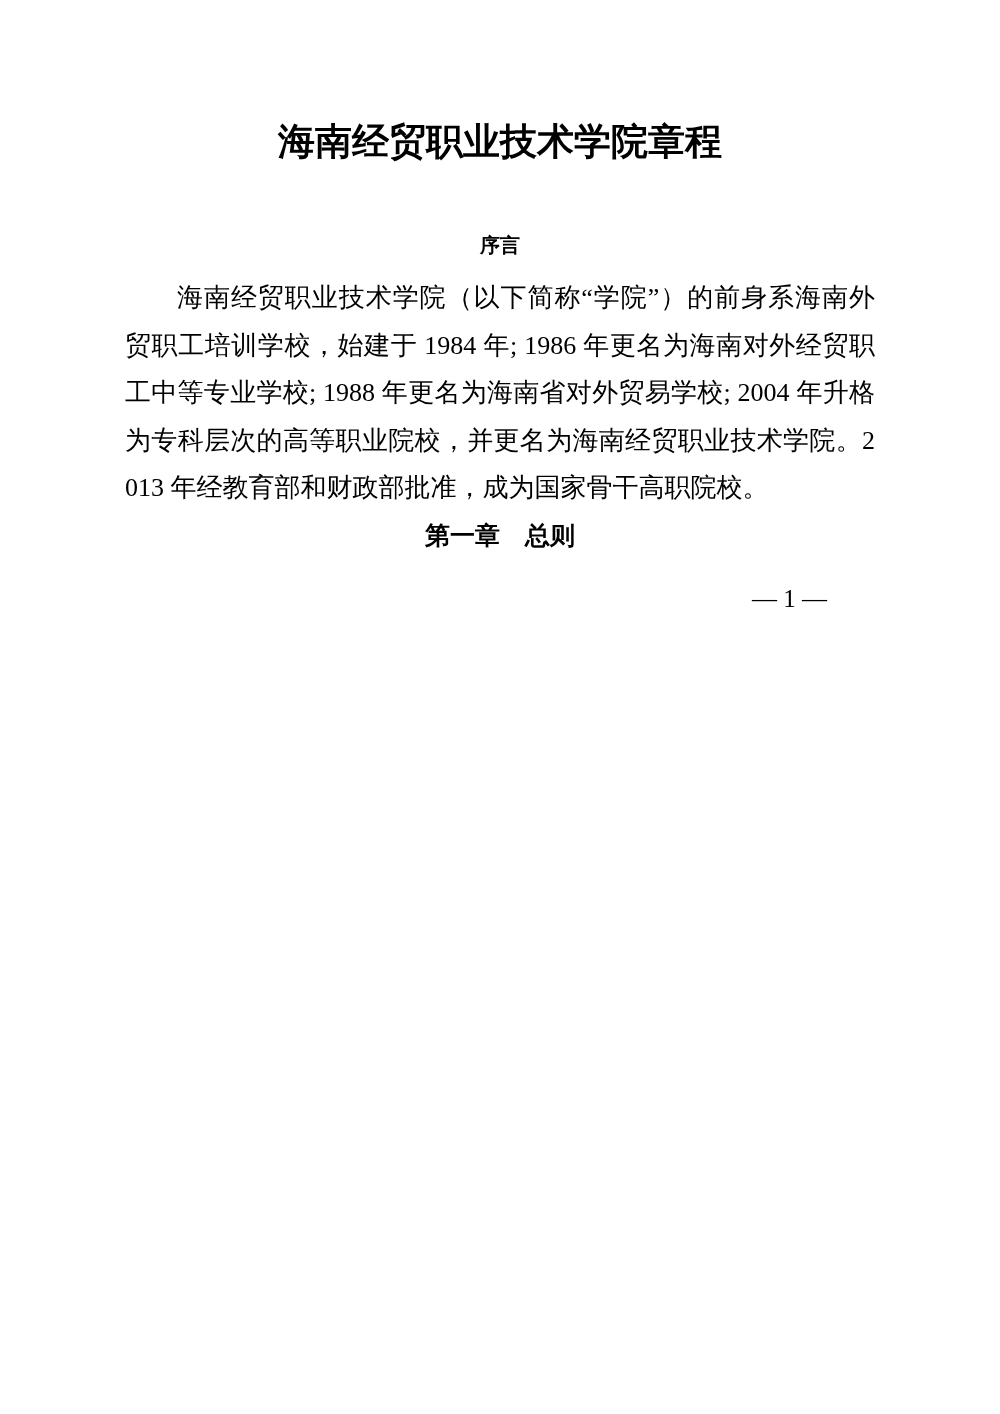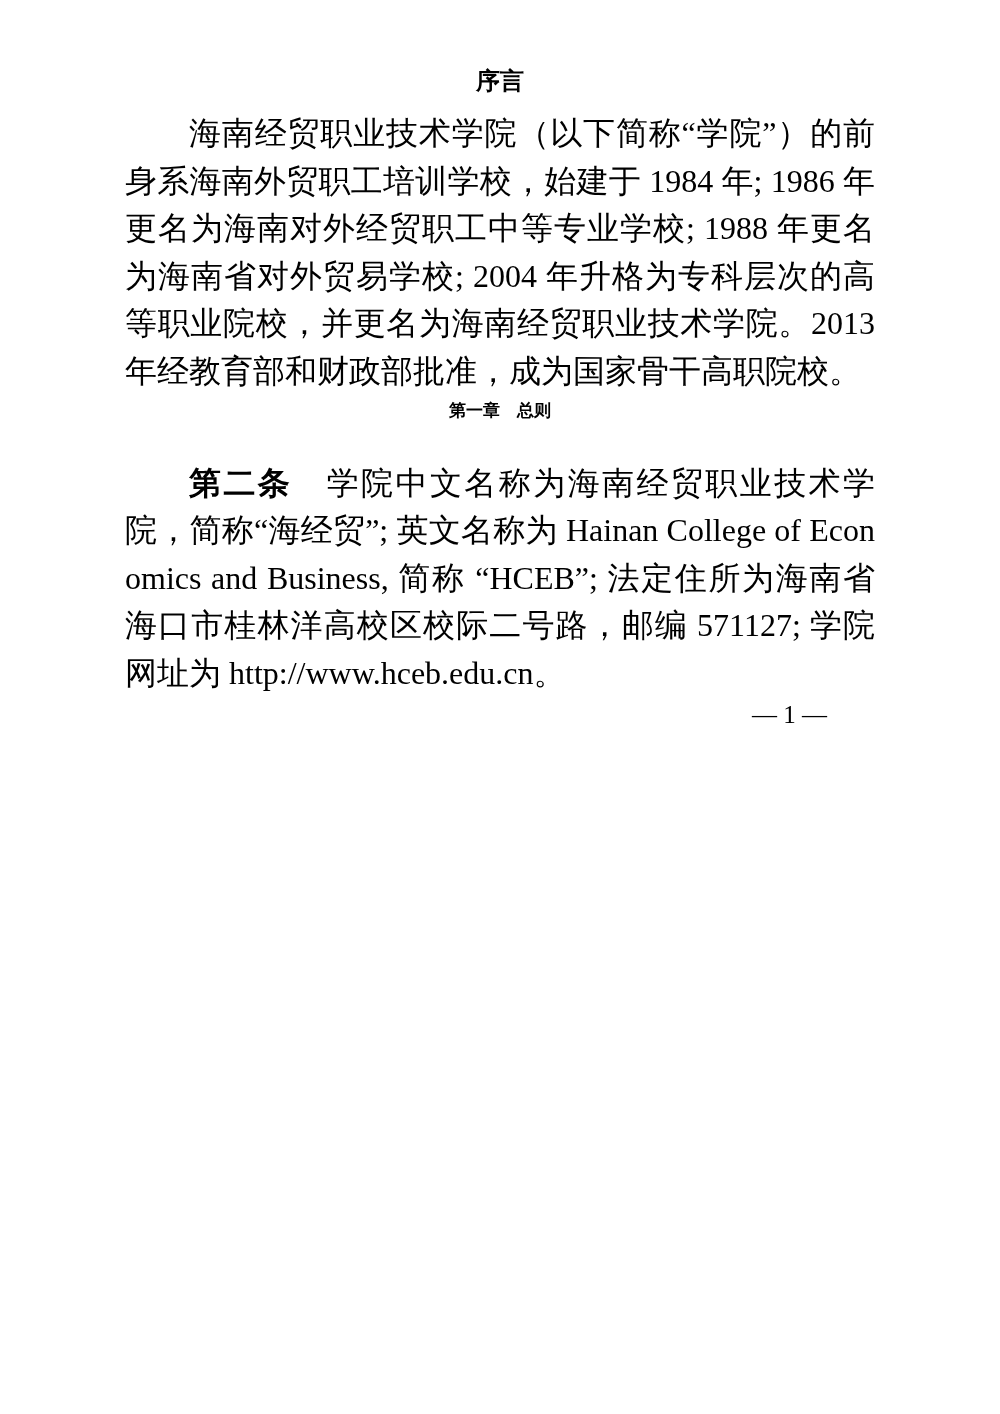--- a/index.html
+++ b/index.html
@@ -29,33 +29,33 @@
     letter-spacing: 0;
     font-family: "Liberation Serif", "DejaVu Serif", serif;
   }
   .sec-heading {
     font-family: "Liberation Sans", "DejaVu Sans", sans-serif;
     font-weight: 700;
     text-align: center;
     margin: 0;
   }
   #preface-heading {
-    font-size: 24px;
+    font-size: 20px;
     line-height: 30px;
     margin: 66px 0 14px 0;
   }
   #chapter-1-heading {
-    font-size: 17px;
+    font-size: 25px;
     line-height: 30px;
-    margin: 0 0 34px 0;
+    margin: 8px 0 34px 0;
     text-align: center;
   }
   p.body-para {
     margin: 0;
-    font-size: 32px;
+    font-size: 26px;
     line-height: 47.6px;
     text-align: justify;
     text-indent: 2em;
     word-break: break-all;
   }
   .bold-lead {
     font-weight: 700;
   }
   .page-number {
     margin-top: 2px;
@@ -63,22 +63,22 @@
     line-height: 30px;
     text-align: right;
     padding-right: 48px;
     font-family: "Liberation Serif", "DejaVu Serif", serif;
   }
 </style>
 </head>
 <body>
 
 <div class="page">
+  <h1 class="doc-title">海南经贸职业技术学院章程</h1>
 
   <div>
       <h2 class="sec-heading" id="preface-heading">序言</h2>
       <p class="body-para" id="preface-para-1"><span>海南经贸职业技术学院（以下简称“学院”）的前身系海南外贸职工培训学校，始建于 1984 年; 1986 年更名为海南对外经贸职工中等专业学校; 1988 年更名为海南省对外贸易学校; 2004 年升格为专科层次的高等职业院校，并更名为海南经贸职业技术学院。2013 年经教育部和财政部批准，成为国家骨干高职院校。</span></p>
       <h2 class="sec-heading" id="chapter-1-heading">第一章　总则</h2>
-      <p class="body-para" id="article-2"><span class="bold-lead">第二条</span><span>　学院中文名称为海南经贸职业技术学院，简称“海经贸”; 英文名称为 Hainan College of Economics and Business, 简称 “HCEB”; 法定住所为海南省海口市桂林洋高校区校际二号路，邮编 571127; 学院网址为 http://www.hceb.edu.cn。</span></p>
     </div>
 
   <div class="page-number">— 1 —</div>
 </div>
 
 </body></html>

